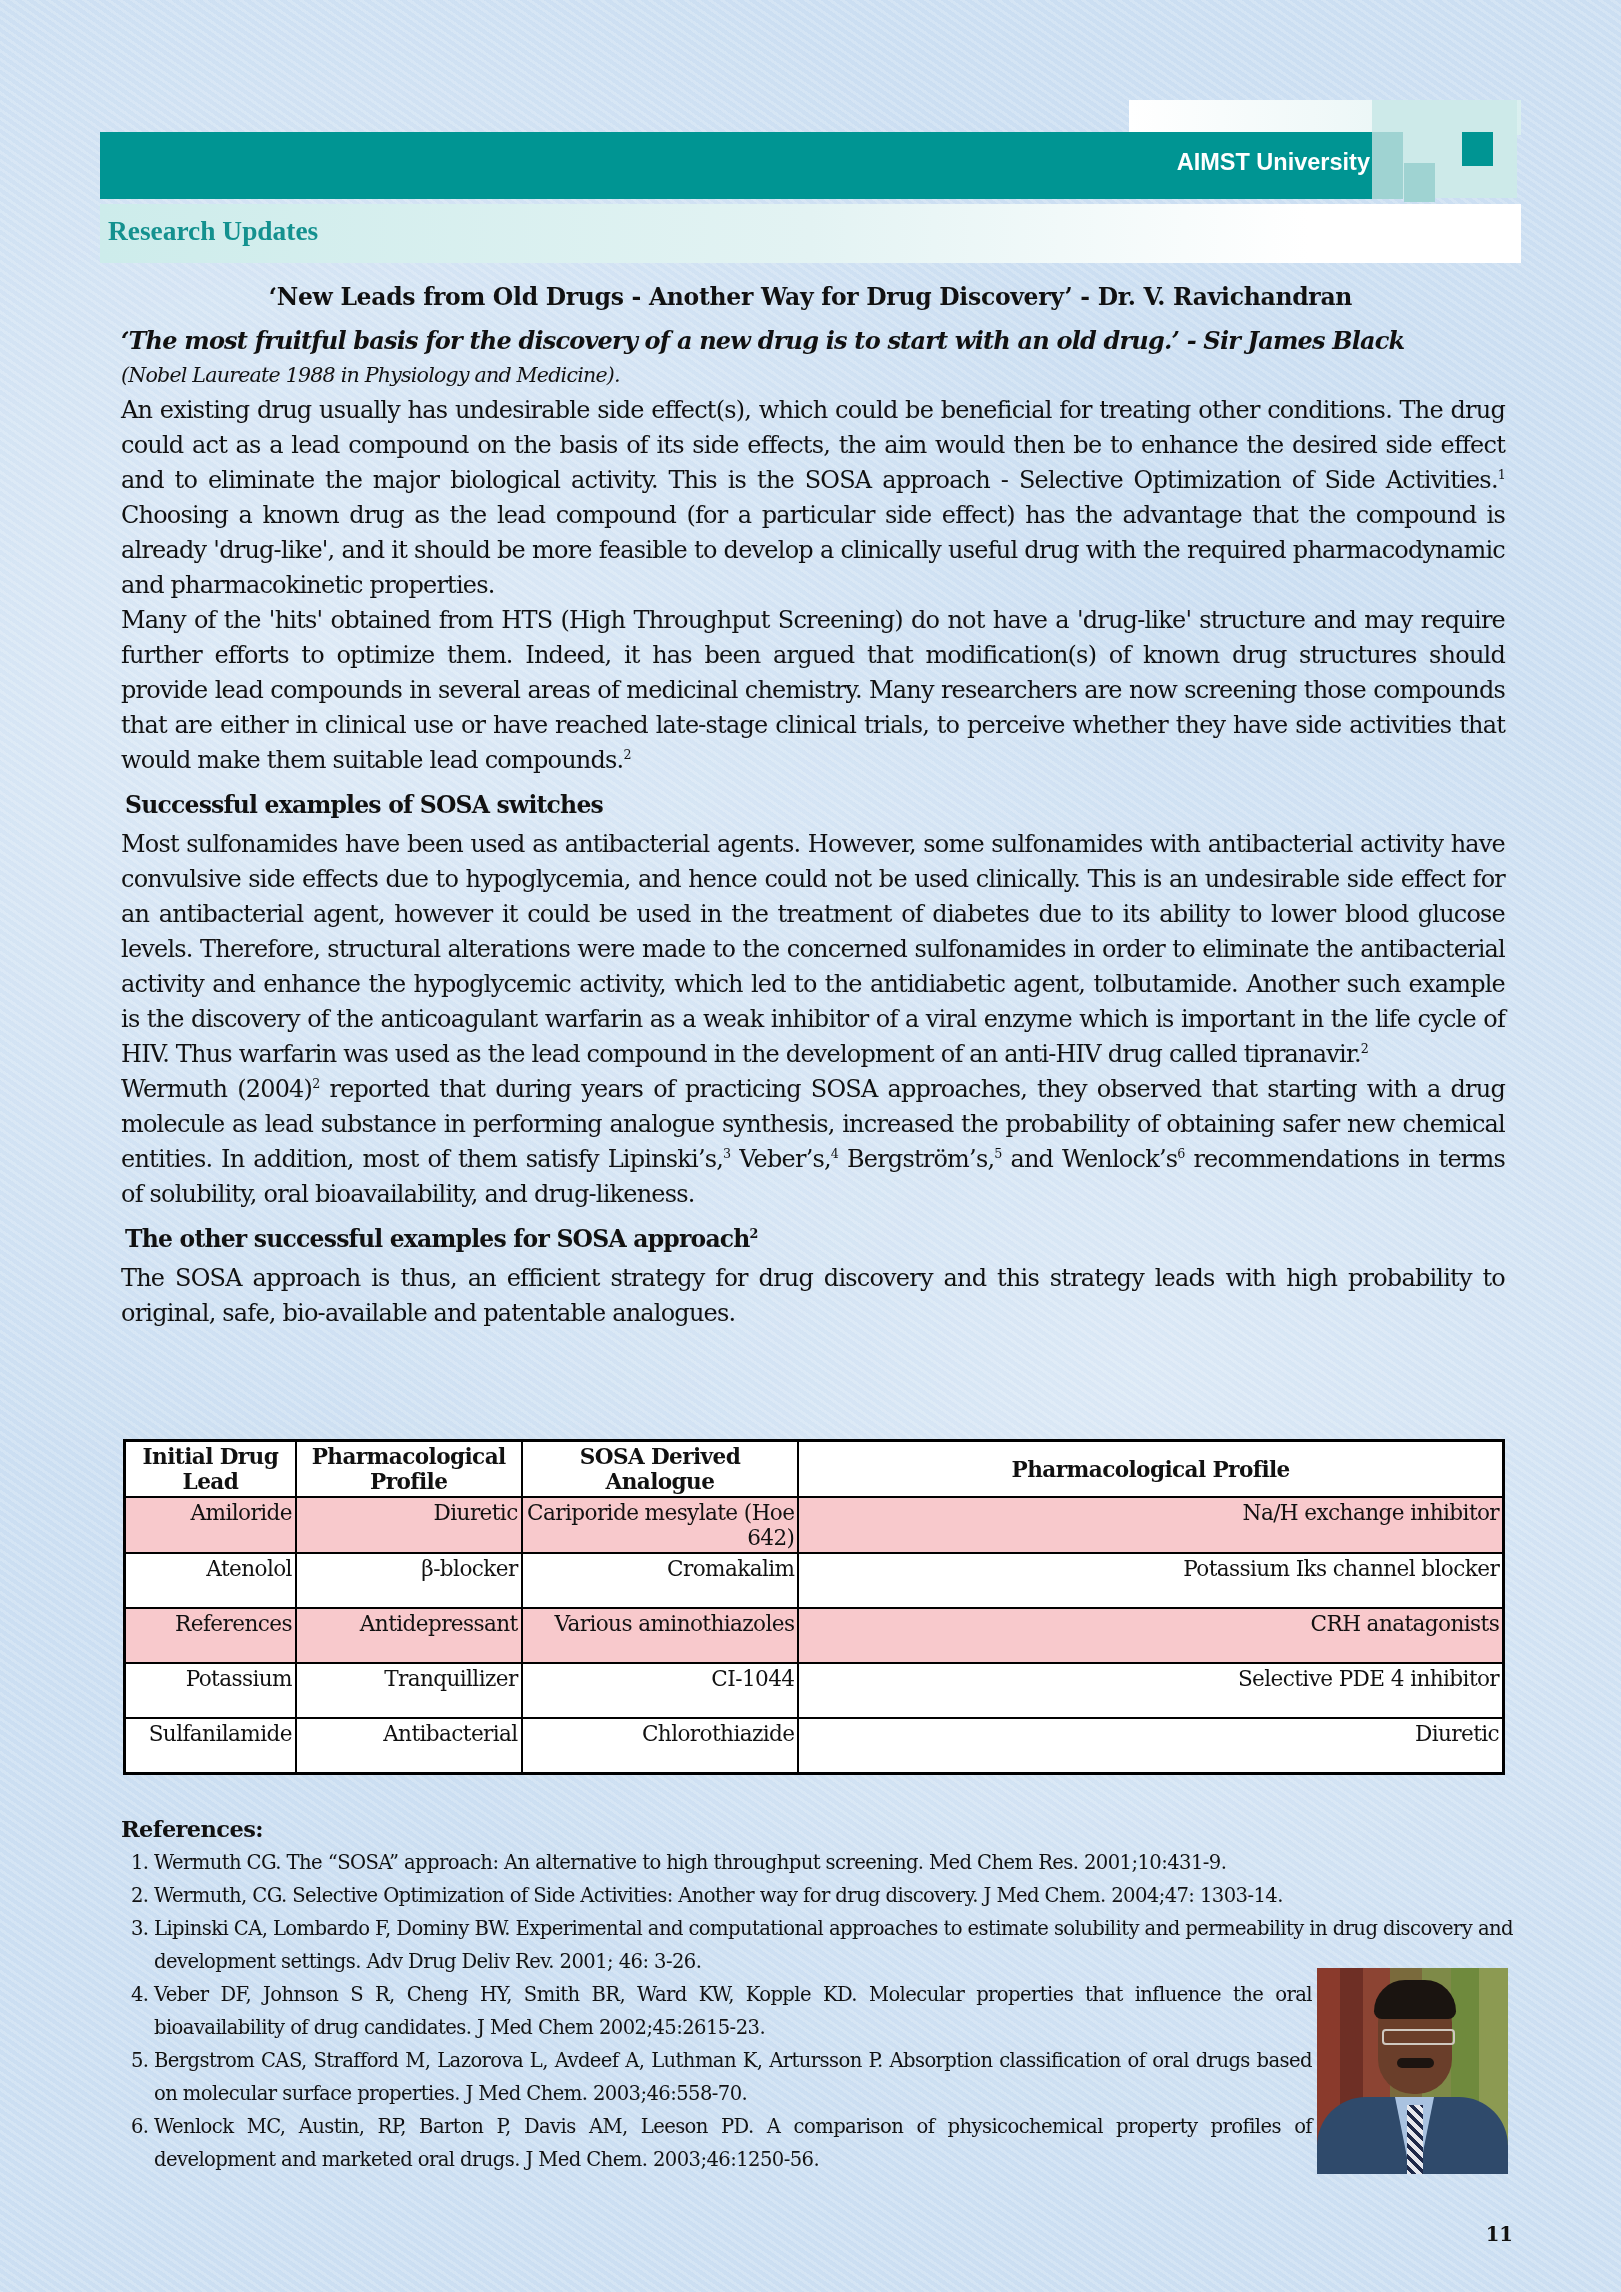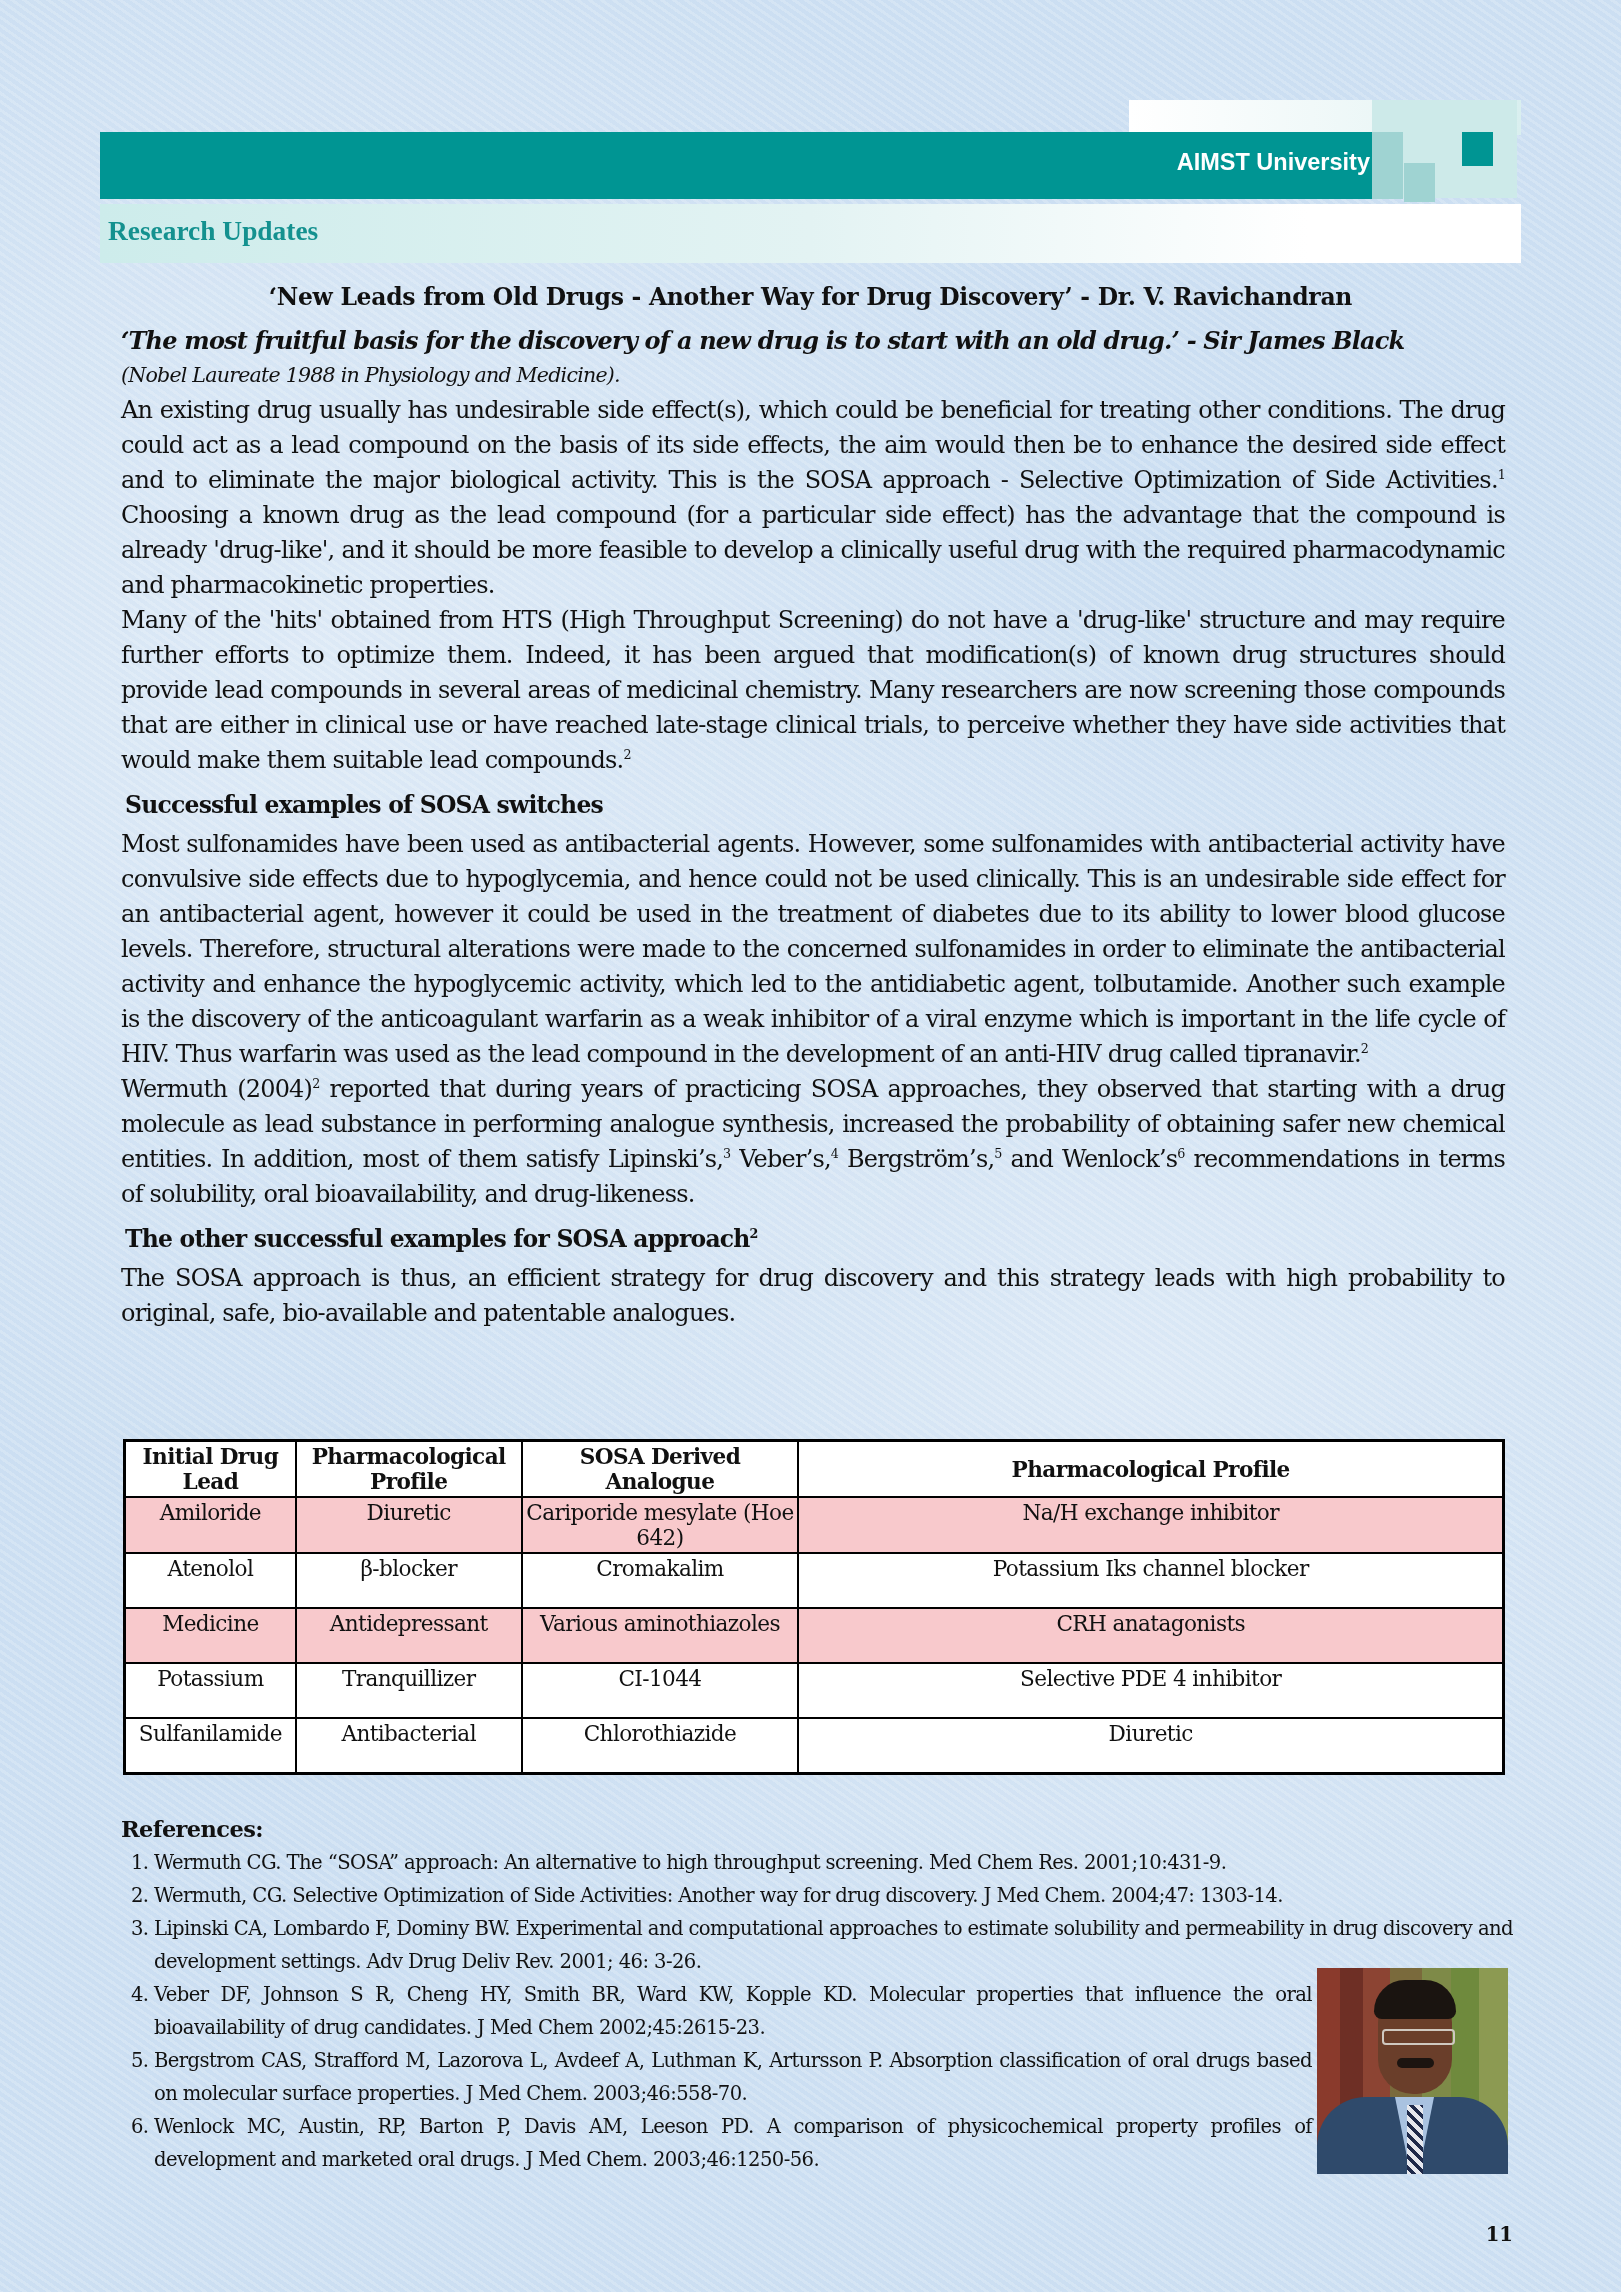--- a/index.html
+++ b/index.html
@@ -34,21 +34,21 @@
     font-family:"DejaVu Serif",serif; font-size:24px; line-height:35px; text-align:justify; letter-spacing:-0.8px; }
   .content p { margin:0; }
   .quote { font-style:italic; font-weight:bold; }
   .quote-note { font-style:italic; font-size:20.6px; }
   h3 { margin:4px; font-size:23.5px; font-weight:bold; line-height:35px; }
   sup { font-size:12.7px; line-height:0; }
   .gap { height:5.9px; }
 
   table.sosa { position:absolute; left:123px; top:1439px; width:1382px; border-collapse:collapse;
     border:3.9px solid #000; font-family:"DejaVu Serif",serif; font-size:21.6px; letter-spacing:-0.6px; }
-  table.sosa th, table.sosa td { border:2.9px solid #000; padding:2px 2.9px; height:49px; vertical-align:top; text-align:center; }
+  table.sosa th, table.sosa td { border:2.9px solid #000; padding:2px 2.9px; height:49px; vertical-align:top; text-align:right; }
   table.sosa th { font-weight:bold; text-align:center; background:#fff; height:43px; vertical-align:middle; }
   table.sosa tr.pink td { background:#f8c9cc; }
   table.sosa tr.white td { background:#fff; }
 
   .refs { position:absolute; left:121px; top:1815px; width:1392px; font-family:"DejaVu Serif",serif;
     font-size:19.6px; line-height:33px; letter-spacing:-0.6px; }
   .refs h4 { margin:0; font-size:22.5px; font-weight:bold; line-height:29px; }
   .refs ol { margin:2px 0 0 0; padding-left:33px; }
   .refs li { text-align:justify; }
   .refs li.narrow { margin-right:201px; }
@@ -110,21 +110,21 @@
       <td>Cariporide mesylate (Hoe 642)</td>
       <td>Na/H exchange inhibitor</td>
     </tr>
     <tr class="white">
       <td>Atenolol</td>
       <td>β-blocker</td>
       <td>Cromakalim</td>
       <td>Potassium Iks channel blocker</td>
     </tr>
     <tr class="pink">
-      <td>Medicine</td>
+      <td>References</td>
       <td>Antidepressant</td>
       <td>Various aminothiazoles</td>
       <td>CRH anatagonists</td>
     </tr>
     <tr class="white">
       <td>Potassium</td>
       <td>Tranquillizer</td>
       <td>CI-1044</td>
       <td>Selective PDE 4 inhibitor</td>
     </tr>

